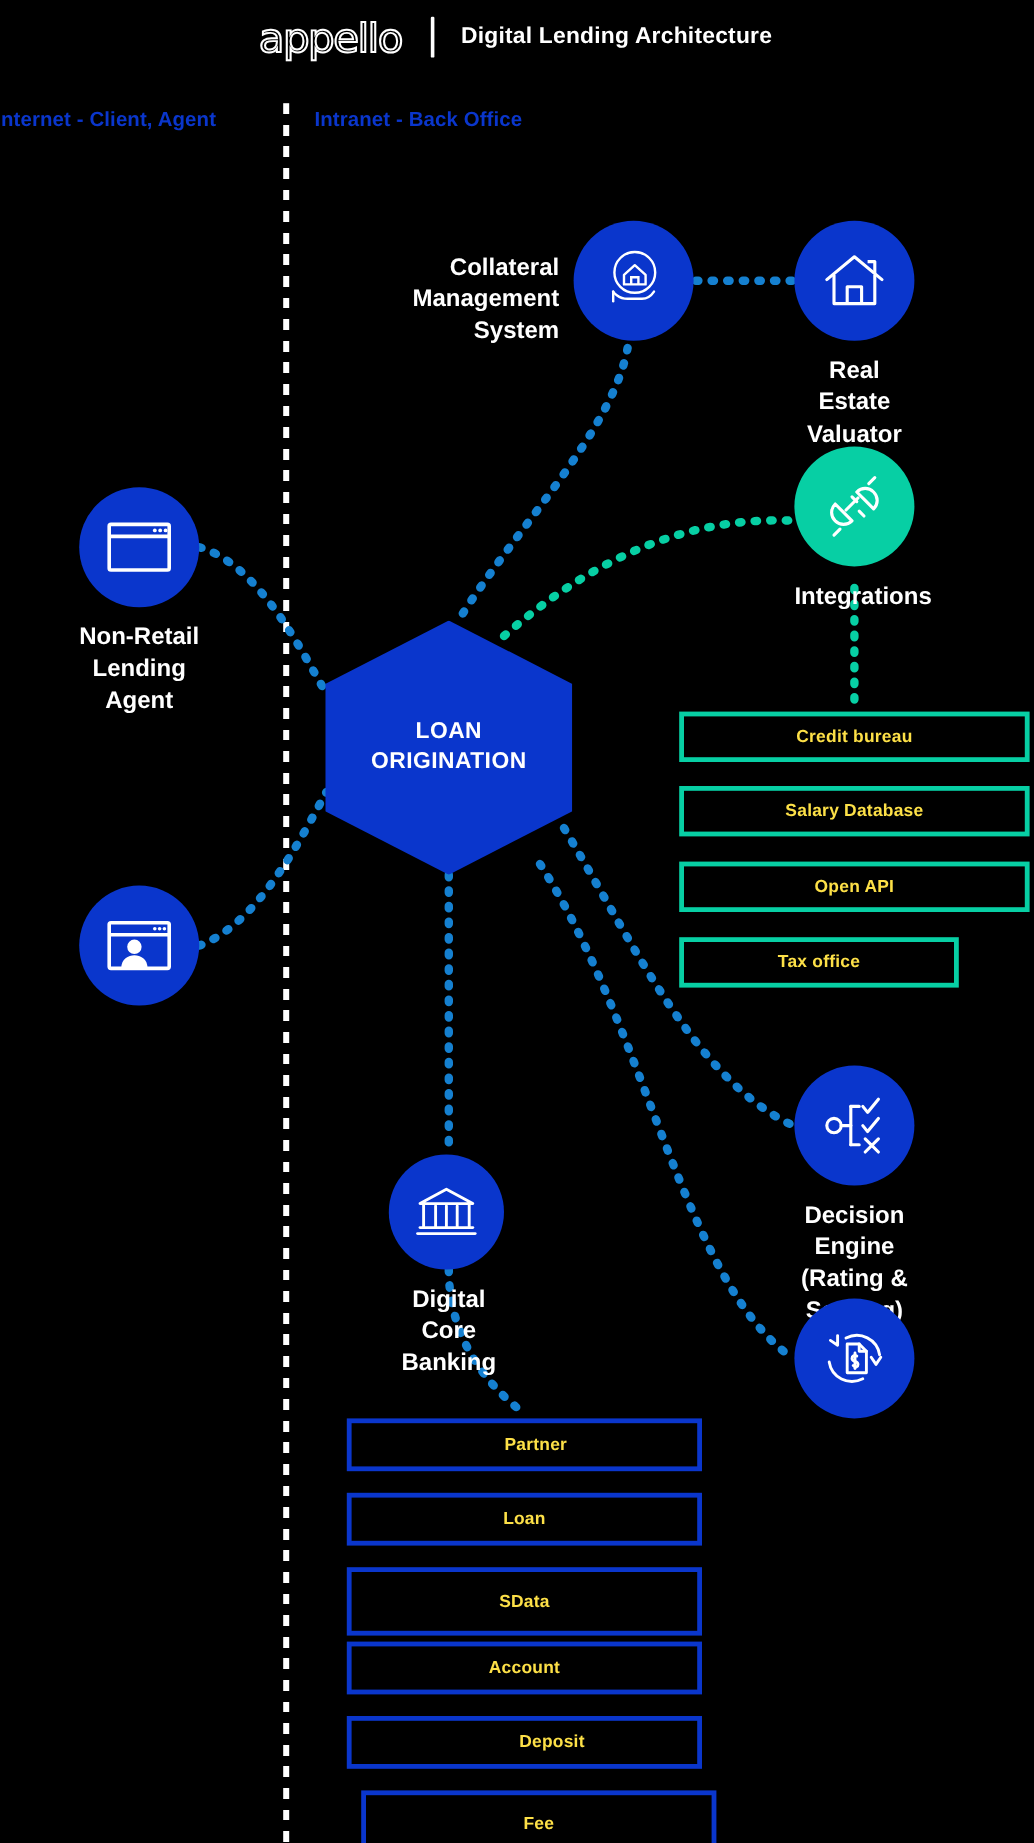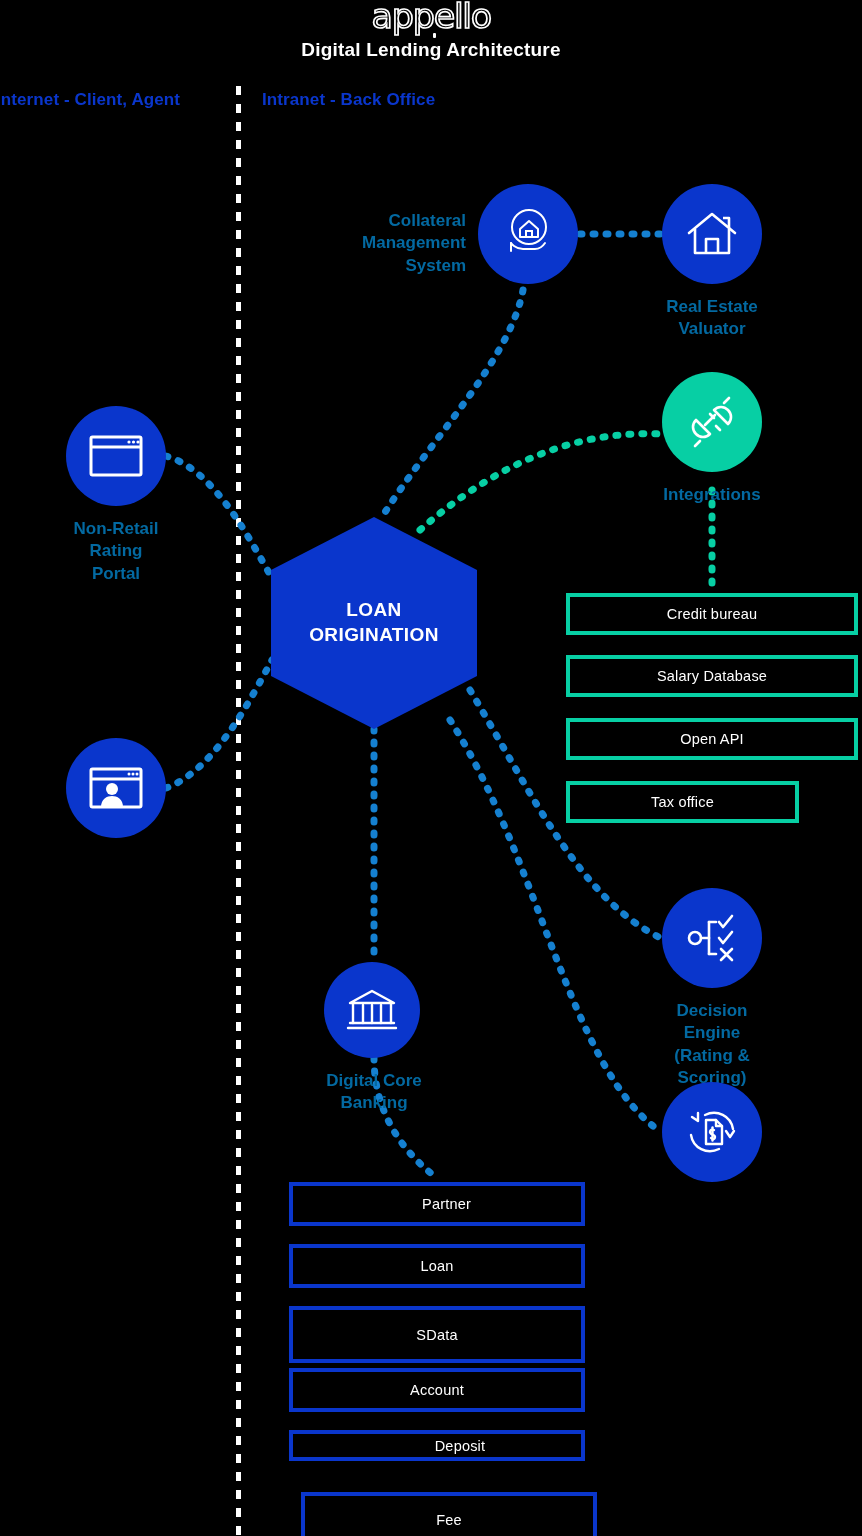--- a/index.html
+++ b/index.html
@@ -19,21 +19,20 @@
 
   
   #header {
     position: absolute;
     left: 0; top: 0;
     width: 862px; height: 62px;
     display: flex;
     align-items: center;
     justify-content: center;
     gap: 0px;
-    flex-direction: column;
   }
   .logo-wrap { display: flex; align-items: center; }
   .logo-text {
     font-size: 33px;
     letter-spacing: -1.2px;
     color: transparent;
     -webkit-text-stroke: 1.6px #ffffff;
     font-weight: 400;
     font-family: "DejaVu Sans", sans-serif;
     line-height: 1;
@@ -94,22 +93,22 @@
   .node { position: absolute; }
   .node-circle {
     border-radius: 50%;
     display: flex;
     align-items: center;
     justify-content: center;
   }
   .node-circle.blue  { background: #0A36CC; }
   .node-circle.green { background: #07CFA4; }
   .node-label {
-    color: #0369a1;
-    font-size: 17px;
+    color: #ffffff;
+    font-size: 20px;
     font-weight: bold;
     text-align: center;
     line-height: 1.32;
     margin-top: 12px;
     white-space: pre-line;
   }
   .node-label.side {
     position: absolute;
     margin-top: 0;
     text-align: right;
@@ -140,23 +139,23 @@
   .box {
     position: absolute;
     display: flex;
     align-items: center;
     justify-content: center;
     background: #000000;
   }
   .box.green { border: 4px solid #07CFA4; }
   .box.blue  { border: 4px solid #0A36CC; }
   .box-label {
-    color: #ffffff;
+    color: #fde047;
     font-size: 14.5px;
-    font-weight: normal;
+    font-weight: bold;
     letter-spacing: 0.2px;
   }
 </style>
 </head>
 <body>
 
 <div id="stage">
 
   <div id="header">
     <div class="logo-wrap">
@@ -244,21 +243,21 @@
     <div class="node-circle blue" style="width:100px; height:100px;">
       <svg width="58" height="48" viewBox="0 0 58 48">
         <rect x="4" y="5" width="50" height="38" rx="1.5" fill="none" stroke="#fff" stroke-width="3"></rect>
         <path d="M4 15 L54 15" stroke="#fff" stroke-width="3"></path>
         <circle cx="42" cy="10" r="1.6" fill="#fff"></circle>
         <circle cx="46.5" cy="10" r="1.6" fill="#fff"></circle>
         <circle cx="51" cy="10" r="1.6" fill="#fff"></circle>
       </svg>
     </div>
     <div class="node-label">Non-Retail
-Rating Portal</div>
+Lending Agent</div>
   </div>
 
   <div class="node" style="left:66px; top:738px; width:100px;">
     <div class="node-circle blue" style="width:100px; height:100px;">
       <svg width="58" height="48" viewBox="0 0 58 48">
         <rect x="4" y="5" width="50" height="38" rx="1.5" fill="none" stroke="#fff" stroke-width="3"></rect>
         <path d="M4 15 L54 15" stroke="#fff" stroke-width="3"></path>
         <circle cx="42" cy="10" r="1.5" fill="#fff"></circle>
         <circle cx="46" cy="10" r="1.5" fill="#fff"></circle>
         <circle cx="50" cy="10" r="1.5" fill="#fff"></circle>
@@ -343,20 +342,20 @@
   </div>
   <div class="box blue" style="left:289px; top:1244px; width:296px; height:44px;">
     <span class="box-label">Loan</span>
   </div>
   <div class="box blue" style="left:289px; top:1306px; width:296px; height:57px;">
     <span class="box-label">SData</span>
   </div>
   <div class="box blue" style="left:289px; top:1368px; width:296px; height:44px;">
     <span class="box-label">Account</span>
   </div>
-  <div class="box blue" style="left:289px; top:1430px; width:296px; height:31px;padding-left:46px;">
+  <div class="box blue" style="left:289px; top:1430px; width:296px; height:44px;padding-left:46px;">
     <span class="box-label">Deposit</span>
   </div>
   <div class="box blue" style="left:301px; top:1492px; width:296px; height:56px;">
     <span class="box-label">Fee</span>
   </div>
 
 </div>
 
 </body></html>

